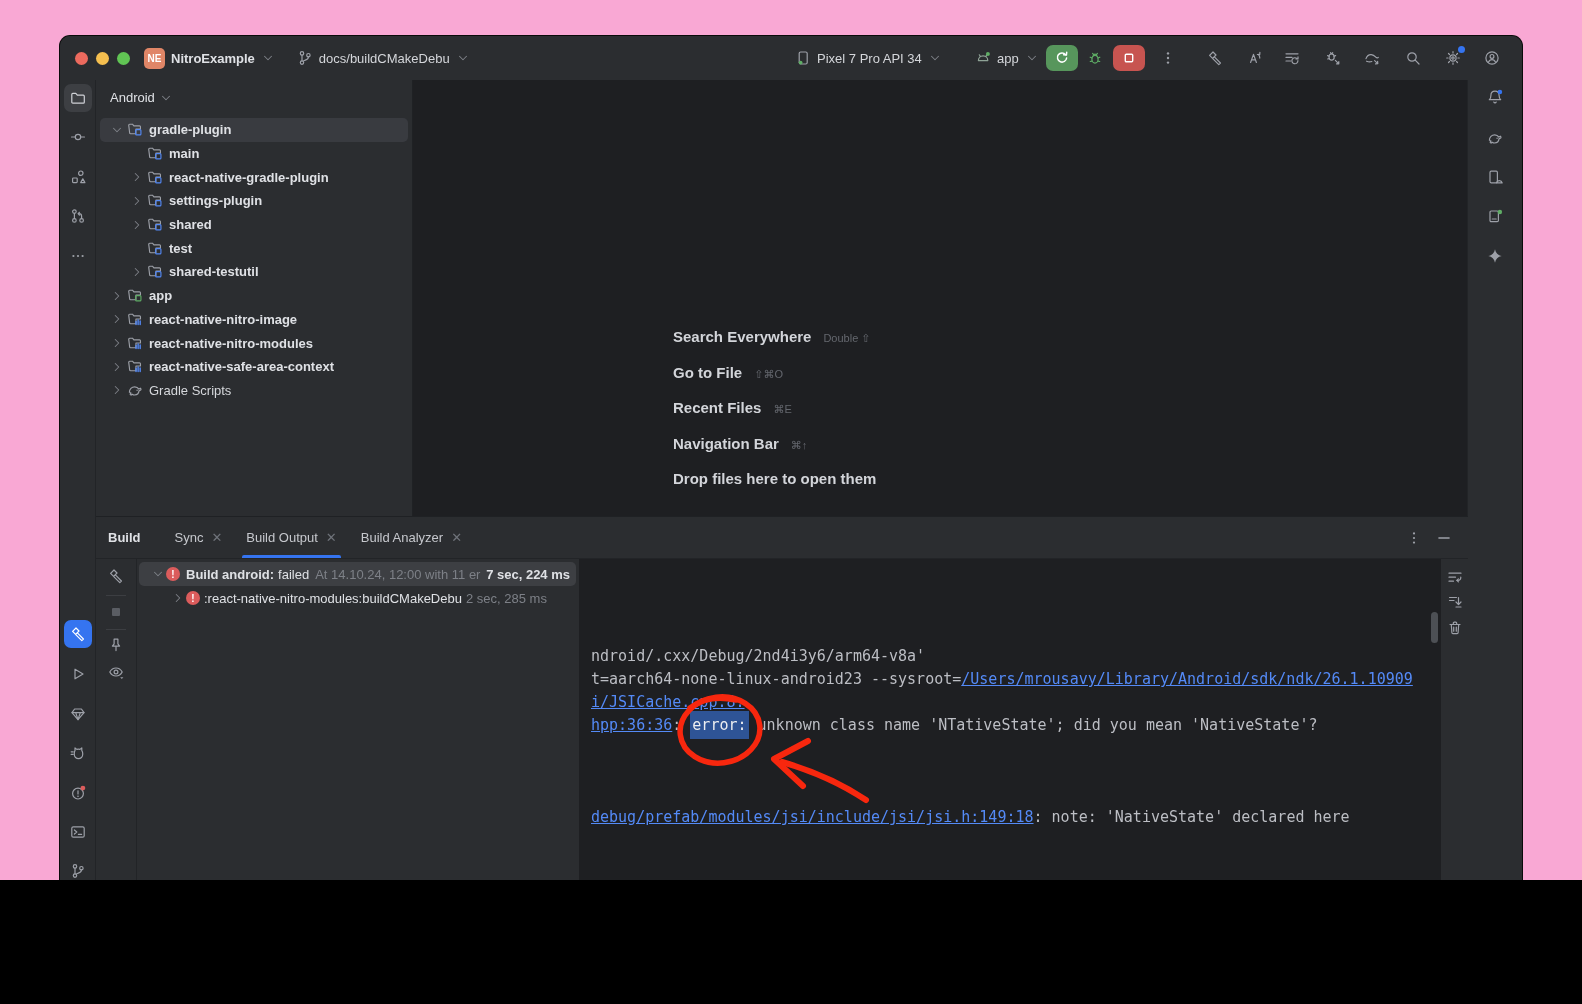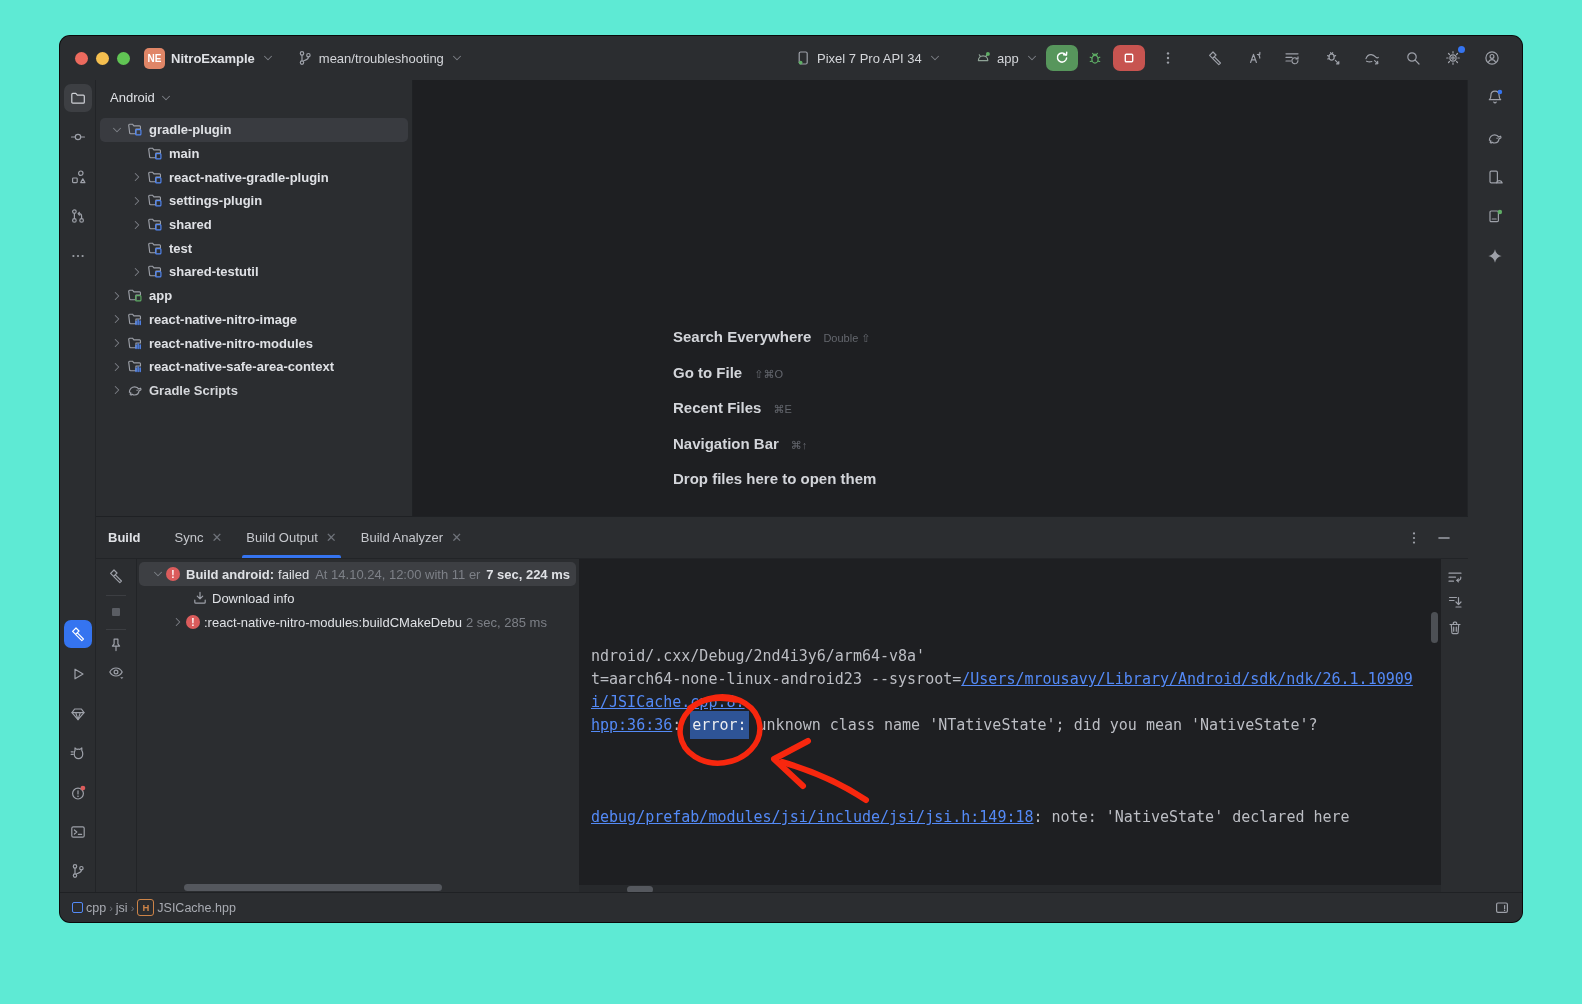--- a/index.html
+++ b/index.html
@@ -1,16 +1,16 @@
 <!DOCTYPE html>
 <html><head>
 <meta charset="utf-8">
 <style>
   html,body{margin:0;padding:0;background:#000;}
-  .stage{position:relative;width:1582px;height:1004px;background:#5eead4;overflow:hidden;
+  .stage{position:relative;width:1582px;height:880px;background:#f9a8d4;overflow:hidden;
          font-family:"Liberation Sans",sans-serif;color:#dfe1e5;font-size:13px;
          -webkit-font-smoothing:antialiased;}
   .window{position:absolute;left:60px;top:36px;width:1462px;height:886px;background:#2b2d30;
           border-radius:10px;overflow:hidden;box-shadow:0 0 0 1px #0a0a0a;}
   .ic{width:16px;height:16px;fill:none;stroke:currentColor;stroke-width:1.2;stroke-linecap:round;stroke-linejoin:round;display:block;}
   .ic .f{fill:currentColor;stroke:none;}
   
   .titlebar{position:absolute;left:0;top:0;width:100%;height:44px;background:#2b2d30;border-bottom:1px solid #1f2124;display:flex;align-items:center;}
   .traffic{display:flex;gap:8px;padding-left:15px;}
   .tl{width:13px;height:13px;border-radius:50%;}
@@ -26,21 +26,21 @@
   .left-strip{position:absolute;left:0;top:44px;bottom:29px;width:35px;background:#2b2d30;border-right:1px solid #222427;}
   .strip-item{position:absolute;left:50%;transform:translate(-50%,-50%);width:28px;height:28px;border-radius:7px;display:flex;align-items:center;justify-content:center;color:#9da0a8;}
   .strip-item.sel{background:#3d3f43;color:#cfd1d6;}
   .strip-item.accent{background:#3574f0;color:#fff;}
   
   .project-panel{position:absolute;left:36px;top:44px;width:316px;height:436px;background:#2b2d30;border-right:1px solid #1f2124;overflow:hidden;}
   .panel-header{display:flex;align-items:center;gap:4px;padding:10px 0 6px 14px;font-weight:400;color:#dfe1e5;}
   .tree{position:absolute;left:0;top:38px;right:0;}
   .trow{height:23.7px;display:flex;align-items:center;margin:0 4px;border-radius:5px;color:#dfe1e5;}
   .trow .lbl{font-weight:600;margin-left:5px;white-space:nowrap;}
-  .trow .lbl.plain{font-weight:700;color:#d5d7db;}
+  .trow .lbl.plain{font-weight:400;color:#d5d7db;}
   .trow.sel{background:#393b40;}
   .tchev{width:16px;height:16px;flex:0 0 16px;color:#82858c;display:flex;align-items:center;justify-content:center;}
   .ticon{width:17px;height:17px;flex:0 0 17px;color:#9da0a8;position:relative;margin-left:2px;}
   .p0{padding-left:9px;} .p1{padding-left:29px;} .p1n{padding-left:45px;}
   
   .editor{position:absolute;left:353px;top:44px;width:1055px;height:436px;background:#1e1f22;}
   .shortcuts{position:absolute;left:260px;top:248px;}
   .srow{height:35.6px;display:flex;align-items:baseline;gap:12px;}
   .srow .sl{color:#d3d5da;font-size:15px;font-weight:600;}
   .srow .sk{color:#64676e;font-size:11px;}
@@ -105,21 +105,21 @@
             <path d="M4 6l4 4 4-4"></path>
           </svg>
     </div>
     <div class="tb-group" style="margin-left:22px">
       <svg class="ic" viewBox="0 0 16 16">
             <circle cx="5" cy="3.4" r="1.7"></circle>
             <circle cx="5" cy="12.6" r="1.7"></circle>
             <circle cx="11.4" cy="5.2" r="1.7"></circle>
             <path d="M5 5.1v5.8M11.4 6.9c0 2.8-3 2.9-4.6 3.9"></path>
           </svg>
-      <span class="tb-label normal">mean/troubleshooting</span>
+      <span class="tb-label normal">docs/buildCMakeDebu</span>
       <svg class="ic chev" viewBox="0 0 16 16">
             <path d="M4 6l4 4 4-4"></path>
           </svg>
     </div>
     <div class="tb-group" style="position:absolute;left:735px">
       <svg class="ic" viewBox="0 0 16 16">
             <rect x="4.2" y="2" width="8" height="12" rx="1.5"></rect>
             <circle class="f" cx="5.6" cy="12.6" r="1.9" style="fill:#5fad65"></circle>
           </svg>
       <span class="tb-label normal">Pixel 7 Pro API 34</span>
@@ -593,28 +593,20 @@
                   <path d="M4 6l4 4 4-4"></path>
                 </svg>
               </span>
           <span class="err-badge">!</span>
           <span class="bt-bold">Build android:</span>
           <span class="bt-norm">failed</span>
           <span class="bt-dim">At 14.10.24, 12:00 with 11 er</span>
           <span class="bt-dur">7 sec, 224 ms</span>
         </div>
         <div class="btrow">
-          <span style="width:53px;flex:0 0 53px"></span>
-          <svg class="ic" viewBox="0 0 16 16" style="color:#9da0a8;flex:0 0 16px">
-                <path d="M8 2.4v6.4M5.3 6.2 8 8.9l2.7-2.7"></path>
-                <path d="M2.8 10.2v2a1 1 0 0 0 1 1h8.4a1 1 0 0 0 1-1v-2"></path>
-              </svg>
-          <span class="bt-norm">Download info</span>
-        </div>
-        <div class="btrow">
           <span style="width:31px;flex:0 0 31px"></span>
           <span class="tchev">
                 <svg class="ic chev" viewBox="0 0 16 16">
                   <path d="M6 4l4 4-4 4"></path>
                 </svg>
               </span>
           <span class="err-badge">!</span>
           <span class="bt-norm" style="flex:0 1 auto;overflow:hidden">:react-native-nitro-modules:buildCMakeDebu</span>
           <span class="bt-dur dim" style="margin-left:4px">2 sec, 285 ms</span>
         </div>

